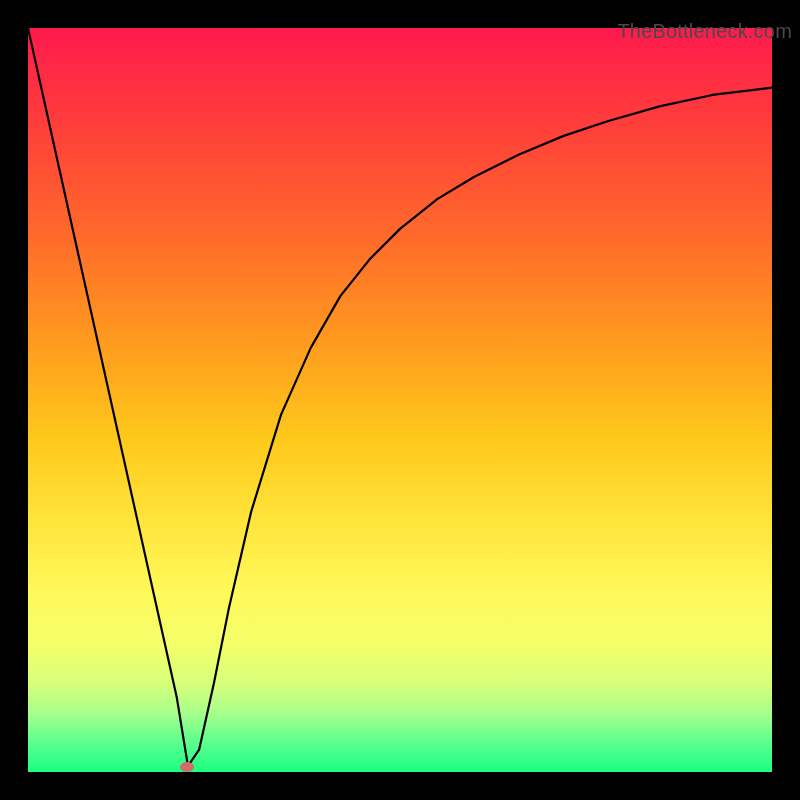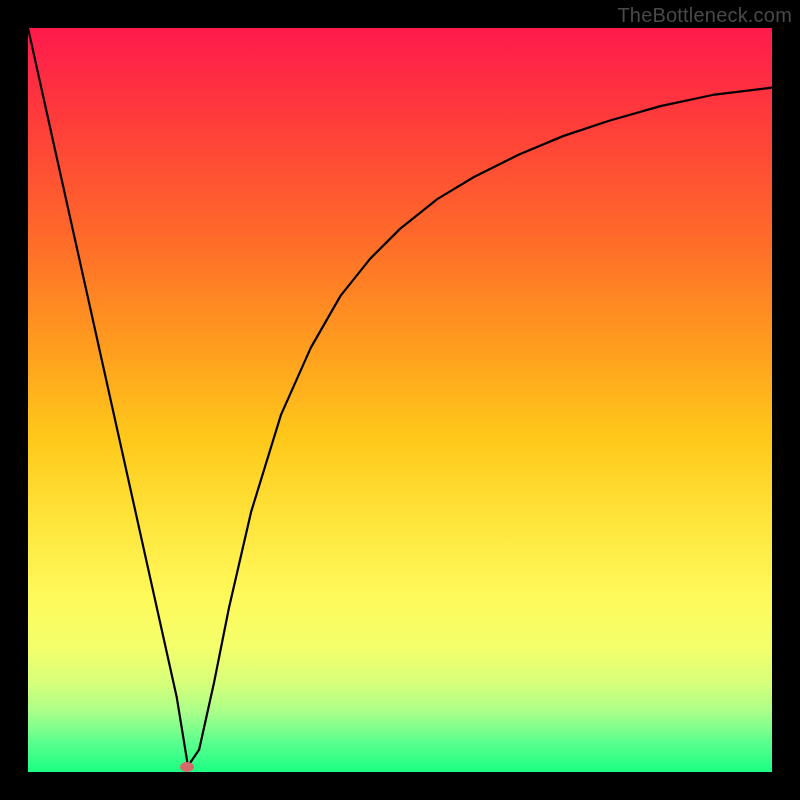--- a/index.html
+++ b/index.html
@@ -32,21 +32,21 @@
       #ffe43a 66%,
       #fff95a 76%,
       #f4ff6a 83%,
       #d8ff7a 88%,
       #a8ff8a 92%,
       #5cff8e 96%,
       #1aff82 100%);
   }
   .watermark {
     position: absolute;
-    top: 4px;
+    top: 20px;
     right: 8px;
     color: #4a4a4a;
     font-size: 20px;
     font-weight: 500;
     letter-spacing: 0.2px;
     z-index: 20;
   }
   svg.curve {
     position: absolute;
     left: 0;

